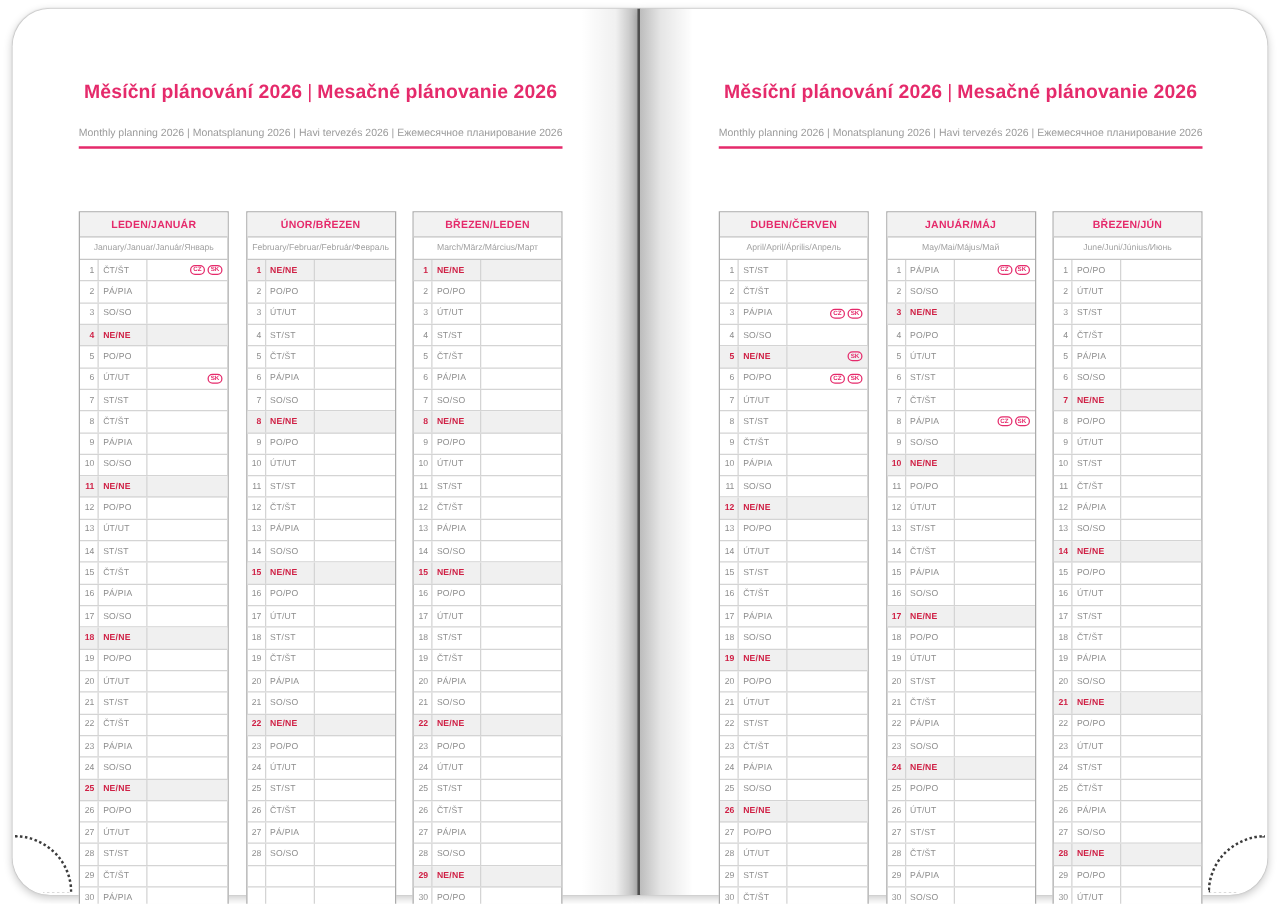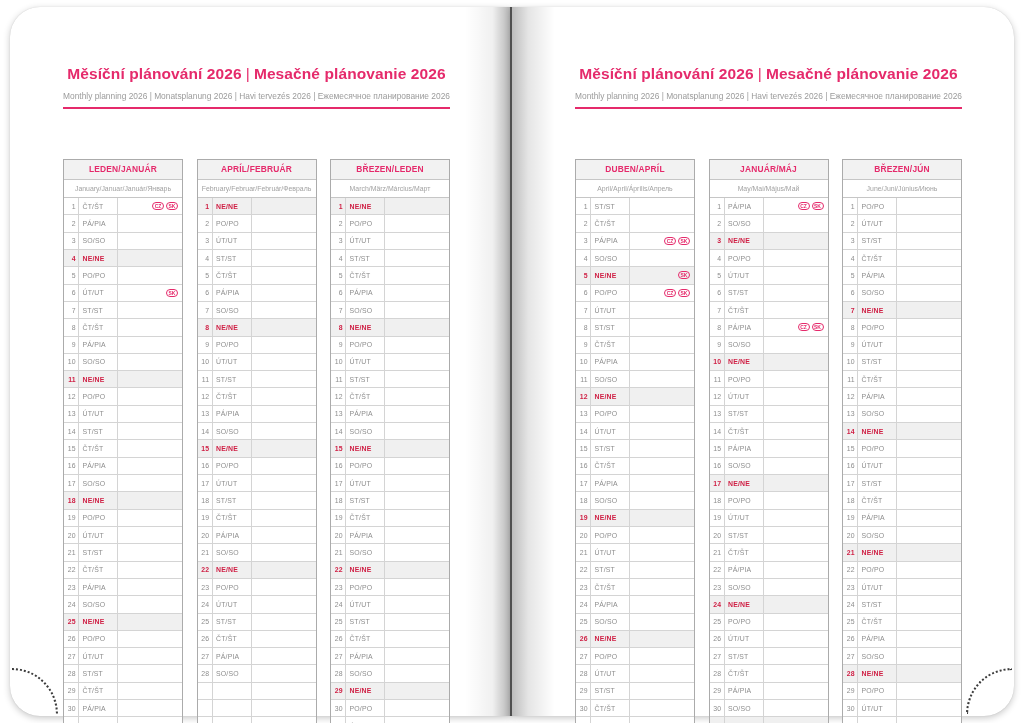--- a/index.html
+++ b/index.html
@@ -29,21 +29,21 @@
   .spine-line{position:absolute;left:510px;top:7px;width:2px;height:709px;background:#4f4f4f;z-index:5;}
   .content{position:absolute;top:58px;width:387px;}
   .page-left  .content{left:53px;}
   .page-right .content{left:64px;}
   .title{
     text-align:center;color:var(--pink);font-size:15.5px;font-weight:bold;
     letter-spacing:.1px;white-space:nowrap;
   }
   .title .divider{margin:0 4px;font-weight:normal;}
   .subtitle{
-    text-align:center;color:#9b9b9b;font-size:8.4px;margin-top:8px;white-space:nowrap;
+    text-align:center;color:#9b9b9b;font-size:8.4px;margin-top:18px;white-space:nowrap;
   }
   .rule-top{height:2px;background:var(--pink);margin-top:6px;}
   .rule-bottom{height:2px;background:var(--pink);margin-top:1px;}
   .columns{display:flex;gap:13.5px;margin-top:6px;}
   .month{flex:1;border:1px solid var(--grid-dark);background:#fff;margin-top:44px;}
   .month-header{
     height:20px;line-height:19px;background:var(--header-bg);color:var(--pink);
     font-size:8.4px;font-weight:bold;text-align:center;border-bottom:1px solid #c6c6c6;
     letter-spacing:.2px;
   }
@@ -252,21 +252,21 @@
                 <span class="c-notes"></span>
               </div>
               <div class="row">
                 <span class="c-num">31</span>
                 <span class="c-day">SO/SO</span>
                 <span class="c-notes"></span>
               </div>
             </div>
         </div>
         <div class="month">
-          <div class="month-header">APRÍL/FEBRUÁR</div>
+          <div class="month-header">ÚNOR/BŘEZEN</div>
           <div class="month-sub">February/Februar/Február/Февраль</div>
           <div class="rows">
               <div class="row sunday">
                 <span class="c-num">1</span>
                 <span class="c-day">NE/NE</span>
                 <span class="c-notes"></span>
               </div>
               <div class="row">
                 <span class="c-num">2</span>
                 <span class="c-day">PO/PO</span>
@@ -588,21 +588,21 @@
 
   <div class="page page-right">
     <div class="content">
       <div class="title">
         <span>Měsíční plánování 2026</span><span class="divider">|</span><span>Mesačné plánovanie 2026</span>
       </div>
       <div class="subtitle">Monthly planning 2026 | Monatsplanung 2026 | Havi tervezés 2026 | Ежемесячное планирование 2026</div>
       <div class="rule-top"></div>
       <div class="columns">
         <div class="month">
-          <div class="month-header">DUBEN/APRÍL</div>
+          <div class="month-header">DUBEN/ČERVEN</div>
           <div class="month-sub">April/April/Április/Апрель</div>
           <div class="rows">
               <div class="row">
                 <span class="c-num">1</span>
                 <span class="c-day">ST/ST</span>
                 <span class="c-notes"></span>
               </div>
               <div class="row">
                 <span class="c-num">2</span>
                 <span class="c-day">ČT/ŠT</span>

